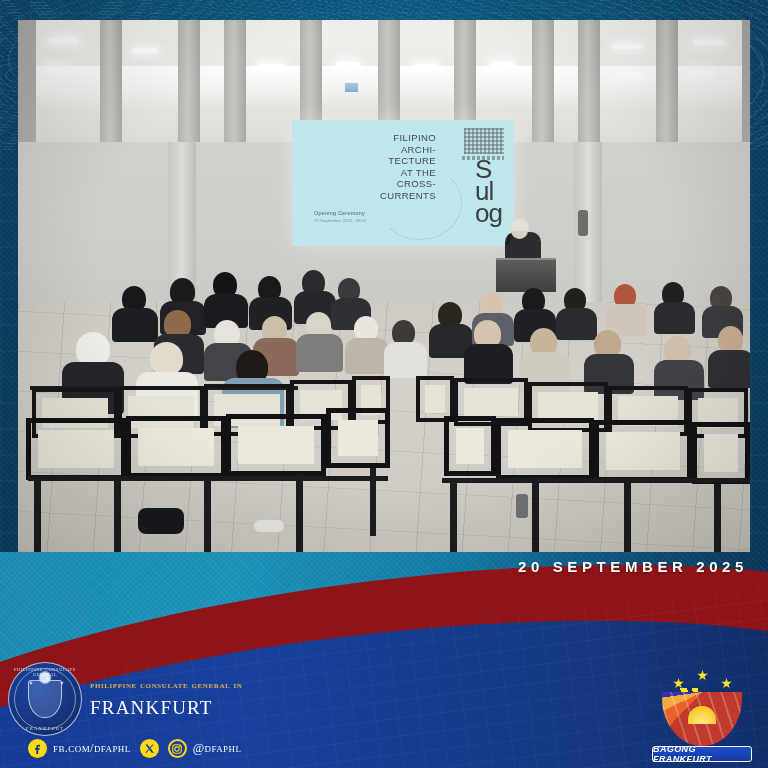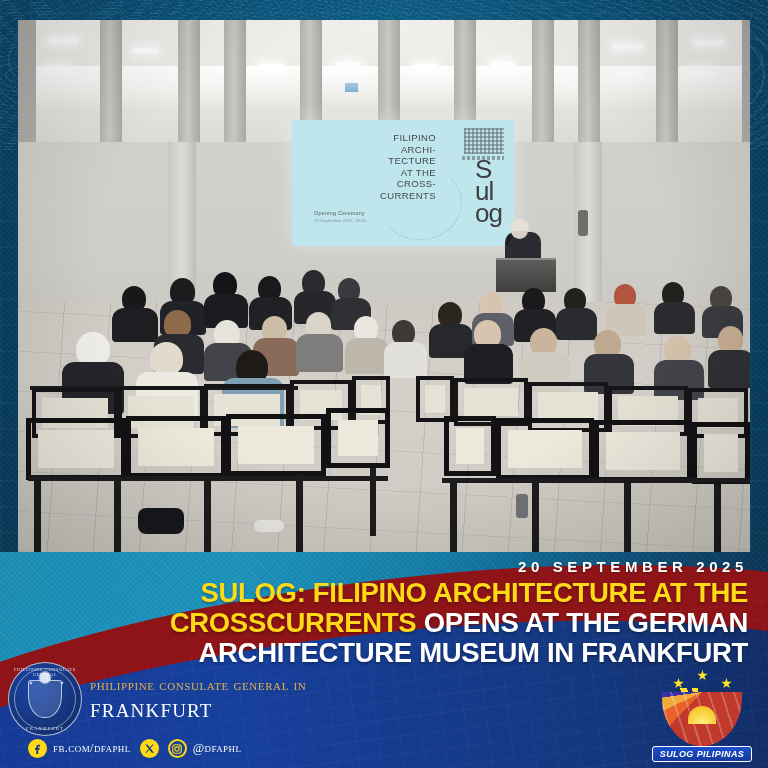--- a/index.html
+++ b/index.html
@@ -279,24 +279,25 @@
     color:rgba(225,234,250,.92);
     font-size:4.4px;letter-spacing:.6px;font-family:"Liberation Serif", serif;
   }
   .seal-txt-top{top:3.5px;}
   .seal-txt-bot{bottom:4px;font-size:4.6px;letter-spacing:1.2px;}
 
   .lockup-text{line-height:1;}
   .cgl-small{
     color:#e3b24a;
     font-family:"Liberation Serif", serif;
-    font-size:16px;letter-spacing:.6px;
+    font-size:10px;letter-spacing:.6px;
     font-variant:small-caps;
     text-transform:lowercase;
     margin-bottom:2px;
+    font-weight:bold;
   }
   .cgl-big{
     color:#ffffff;
     font-family:"Liberation Serif", serif;
     font-size:27px;letter-spacing:1.2px;
     font-variant:small-caps;
     text-transform:lowercase;
   }
 
   
@@ -623,23 +624,20 @@
     <div class="banner-bg"></div>
     <div class="banner-weave"></div>
 
     <div class="swoosh-red"></div>
     <div class="swoosh-blue">
       <div class="swoosh-blue-tex"></div>
     </div>
 
     <div class="date-line">20 SEPTEMBER 2025</div>
 
-    <div class="headline">
-      <span class="hl-yellow">SULOG: FILIPINO ARCHITECTURE AT THE CROSSCURRENTS</span><span class="hl-white"> OPENS AT THE GERMAN ARCHITECTURE MUSEUM IN FRANKFURT</span>
-    </div>
 
     <div class="lockup">
       <div class="seal">
         <div class="seal-ring"></div>
         <div class="seal-txt-top">PHILIPPINE CONSULATE GENERAL</div>
         <div class="seal-sun"></div>
         <div class="seal-star" style="left:20px;top:18px;"></div>
         <div class="seal-star" style="left:36px;top:13px;"></div>
         <div class="seal-star" style="left:51px;top:18px;"></div>
         <div class="seal-shield"></div>
@@ -685,18 +683,18 @@
     </div>
 
     <div class="bagong">
       <div class="bg-star" style="left:25px;top:12px;"></div>
       <div class="bg-star" style="left:49px;top:4px;"></div>
       <div class="bg-star" style="left:73px;top:12px;"></div>
       <div class="bg-sunburst"></div>
       <div class="bg-dome"></div>
       <div class="bg-suncore"></div>
       <div class="bg-label">
-        <span>SULOG PILIPINAS</span>
+        <span>BAGONG FRANKFURT</span>
       </div>
     </div>
   </div>
 
 </div>
 
 </body></html>

